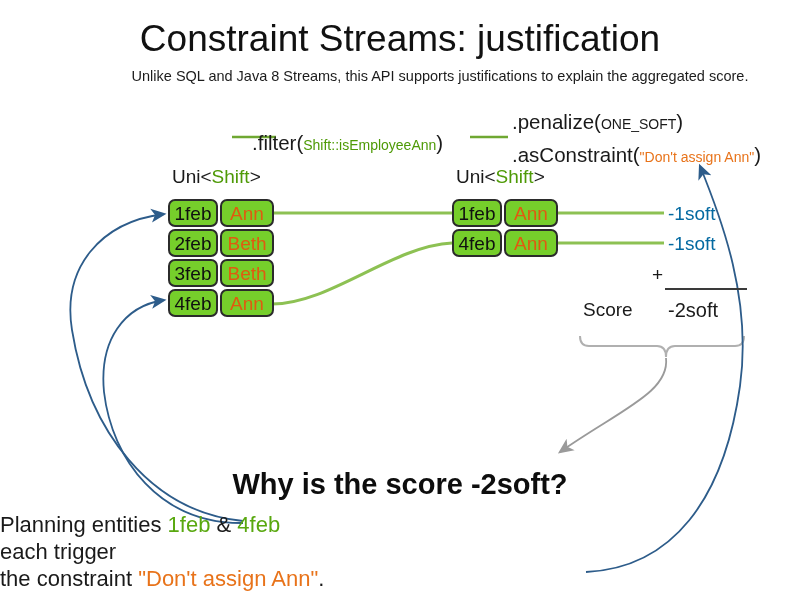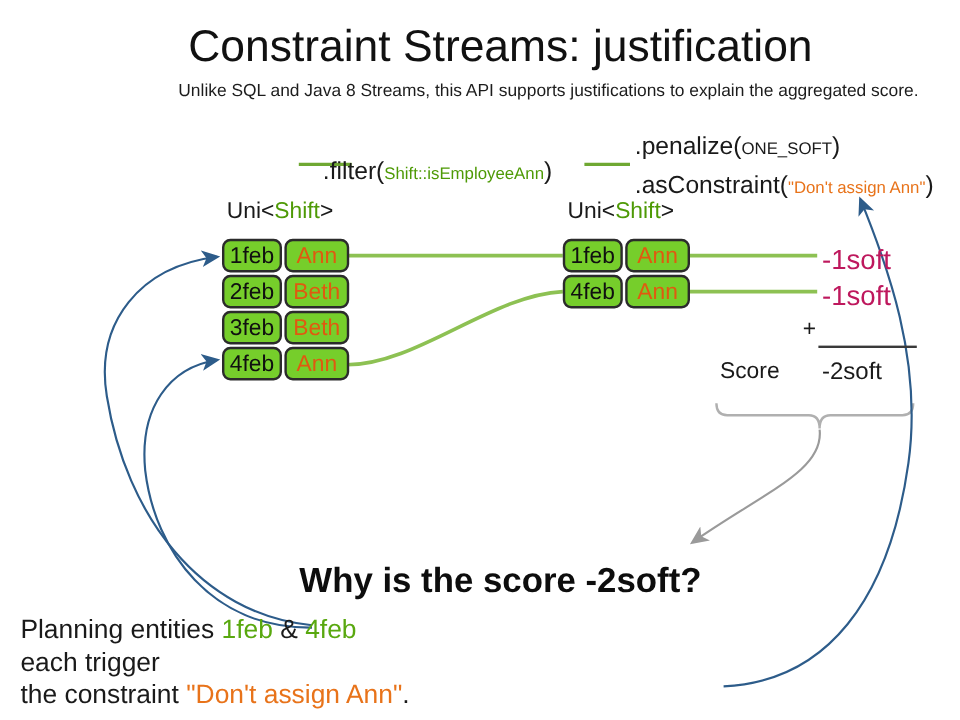--- a/index.html
+++ b/index.html
@@ -4,21 +4,21 @@
 <style>
   html,body{margin:0;padding:0;}
   body{
     width:800px;height:600px;
     background:#ffffff;
     font-family:"Liberation Sans", sans-serif;
     color:#1a1a1a;
     overflow:hidden;
     position:relative;
   }
-  #stage{position:absolute;inset:0;width:740px;height:600px;margin-left:17px;}
+  #stage{position:absolute;inset:0;width:740px;height:600px;}
   .abs{position:absolute;}
   svg.layer{position:absolute;left:0;top:0;width:800px;height:600px;pointer-events:none;}
 
   
   .title{
     left:0;top:18px;width:800px;text-align:center;
     font-size:37px;font-weight:400;letter-spacing:0px;color:#111;
   }
   .subtitle{
     left:0;top:68px;width:800px;text-align:center;
@@ -49,21 +49,21 @@
     border-radius:7px;
     background:#76CE2B;
     height:28px;
     display:flex;align-items:center;justify-content:center;
     font-size:19px;line-height:1;
   }
   .cell.date{width:50px;color:#101010;}
   .cell.name{width:54px;color:#E05A10;}
 
   
-  .softlbl{font-size:23px;color:#be185d;position:absolute;white-space:nowrap;}
+  .softlbl{font-size:19px;color:#0369a1;position:absolute;white-space:nowrap;}
   .plus{position:absolute;font-size:19px;color:#1a1a1a;}
   .sumrule{position:absolute;background:#3a3a3a;height:2px;}
   .scorelbl{position:absolute;font-size:19px;color:#1a1a1a;white-space:nowrap;}
   .total{position:absolute;font-size:20px;color:#1a1a1a;white-space:nowrap;}
 
   
   .why{
     left:0;top:468px;width:800px;text-align:center;
     font-size:29px;font-weight:700;color:#0d0d0d;
   }

